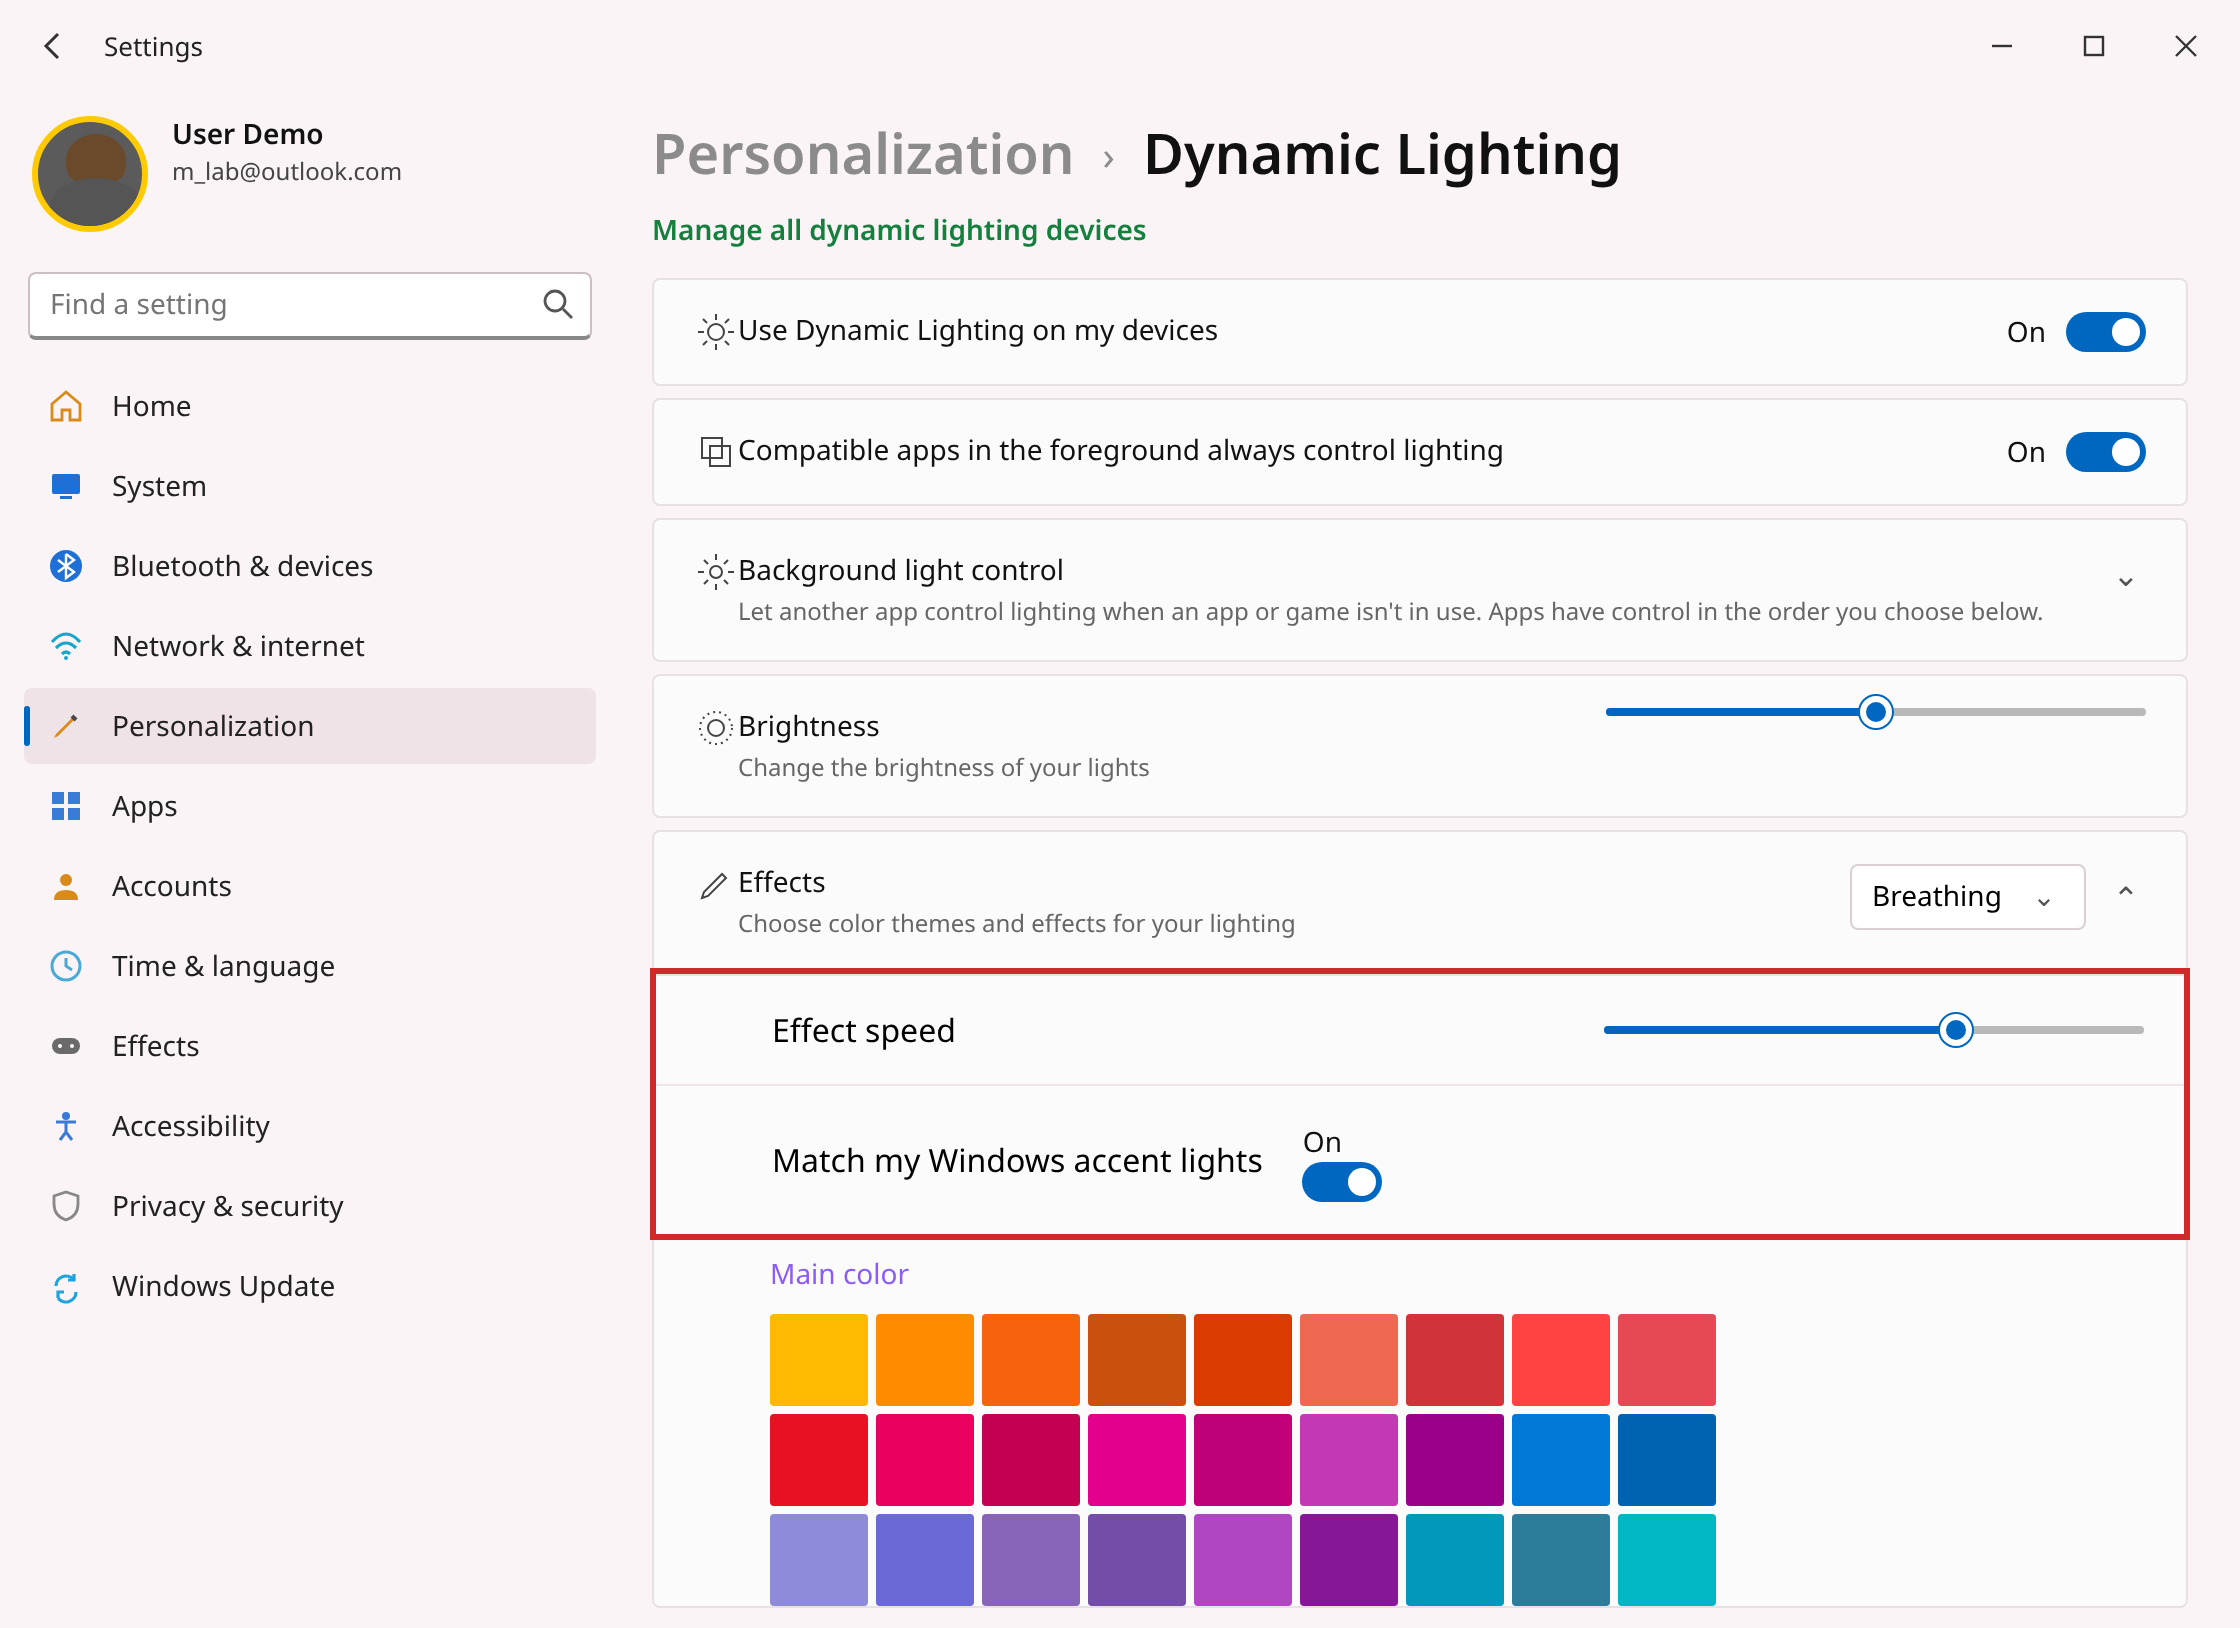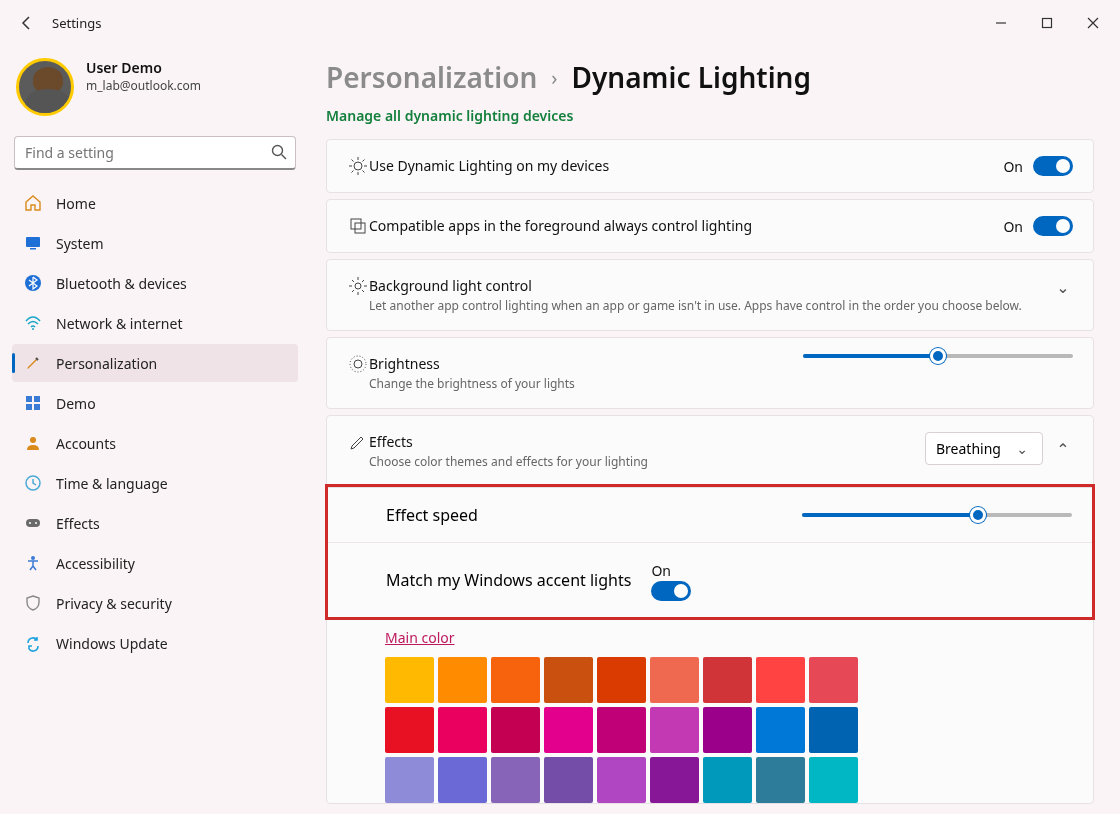--- a/index.html
+++ b/index.html
@@ -43,21 +43,21 @@
   .toggle::after { content:""; position:absolute; right:3px; top:3px; width:14px; height:14px; background:#fff; border-radius:50%; }
   .chev { color:#555; width:20px; text-align:center; }
   .slider { flex:0 0 270px; height:4px; background:#b9b9b9; border-radius:2px; position:relative; margin-left:auto; }
   .slider .fill { position:absolute; left:0; top:0; bottom:0; background:#0067c0; border-radius:2px; }
   .slider .thumb { position:absolute; top:-6px; width:16px; height:16px; background:#0067c0; border:3px solid #fff; border-radius:50%; box-shadow:0 0 0 1px #0067c0; transform:translateX(-50%); }
   .select { display:flex; align-items:center; gap:10px; border:1px solid #d8d0d4; border-radius:4px; padding:6px 10px; font-size:14px; background:#fff; min-width:118px; justify-content:space-between; }
   .subrows { border-top:1px solid #e8e1e4; }
   .subrow { display:flex; align-items:center; padding:16px 20px 16px 58px; gap:20px; border-bottom:1px solid #eee6ea; }
   .subrow:last-child { border-bottom:none; }
   .highlight { border:3px solid #cf2a2a; border-radius:0; margin:-2px; }
-  .maincolor-label { font-size:14px; color:#be185d; padding:10px 0 10px 58px;text-decoration:underline; }
+  .maincolor-label { font-size:14px; color:#8b5cf6; padding:10px 0 10px 58px; }
   .swatch-grid { padding:0 0 0 58px; display:flex; flex-direction:column; gap:4px; }
   .swatch-row { display:flex; gap:4px; }
   .swatch { width:49px; height:46px; border-radius:2px; }
 </style>
 </head>
 <body>
 
 <div class="titlebar">
   <div class="back-btn">
     <svg width="16" height="16" viewBox="0 0 16 16">
@@ -149,21 +149,21 @@
         </div>
         <div class="nav-item">
           <span class="nicon">
             <svg width="18" height="18" viewBox="0 0 18 18">
               <rect x="2" y="2" width="6" height="6" fill="#3a7bd5"></rect>
               <rect x="10" y="2" width="6" height="6" fill="#3a7bd5"></rect>
               <rect x="2" y="10" width="6" height="6" fill="#3a7bd5"></rect>
               <rect x="10" y="10" width="6" height="6" fill="#3a7bd5"></rect>
             </svg>
           </span>
-          <span>Demo</span>
+          <span>Apps</span>
         </div>
         <div class="nav-item">
           <span class="nicon">
             <svg width="18" height="18" viewBox="0 0 18 18">
               <circle cx="9" cy="6" r="3" fill="#d98a1a"></circle>
               <path d="M3 16q0-5 6-5t6 5" fill="#d98a1a"></path>
             </svg>
           </span>
           <span>Accounts</span>
         </div>

